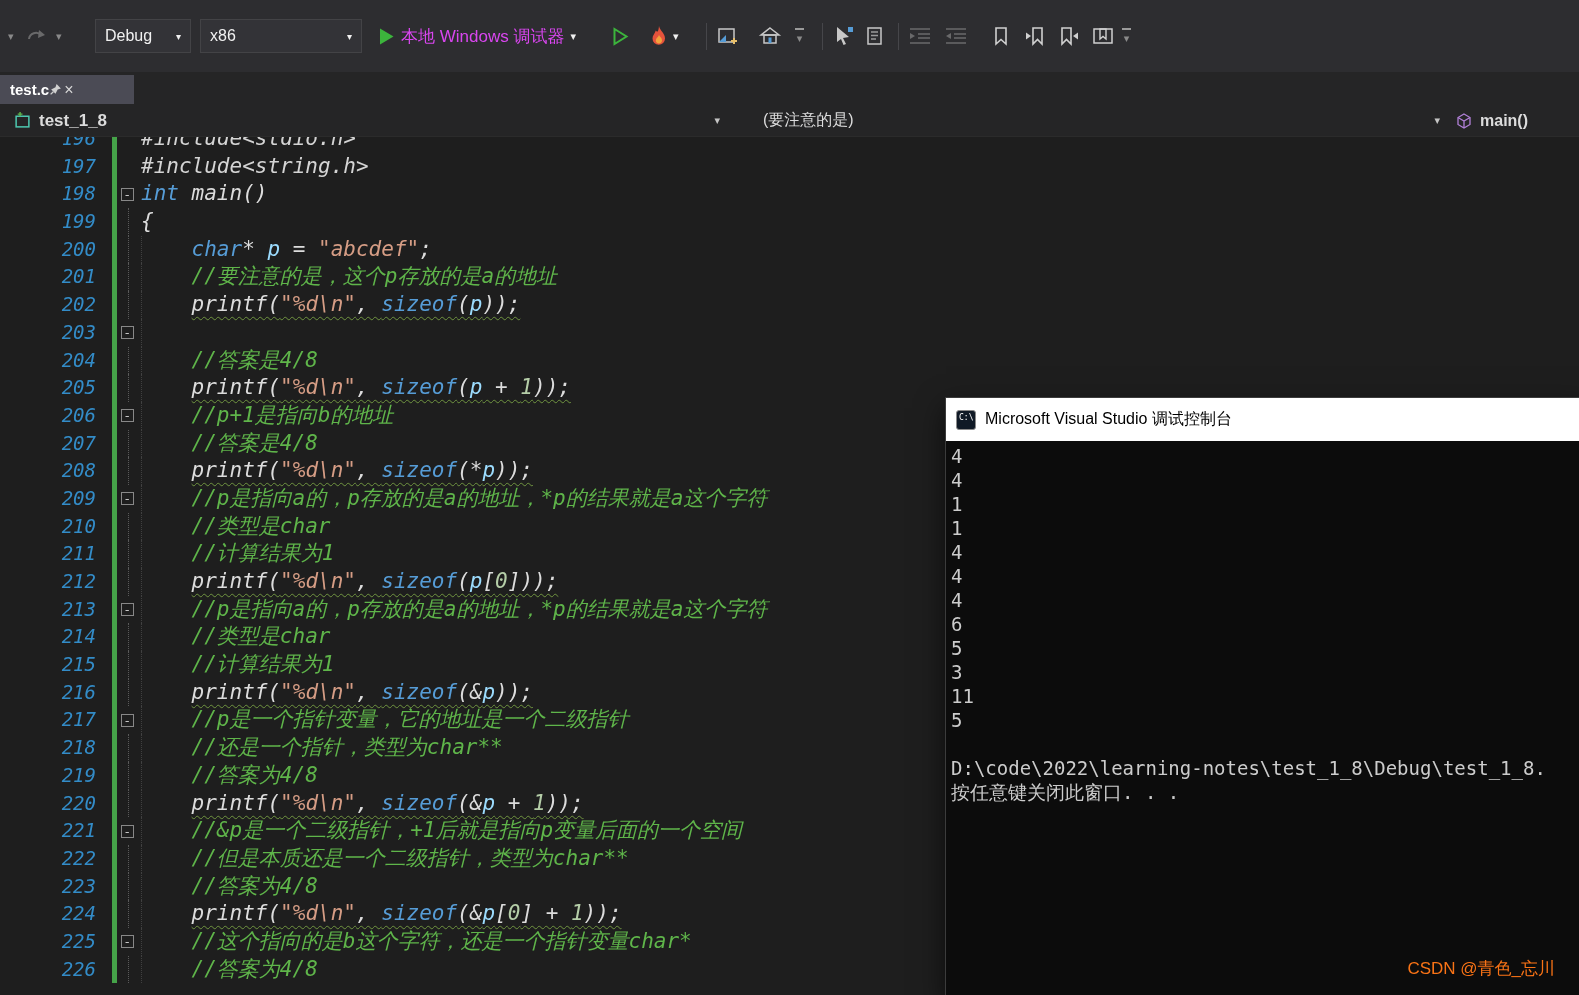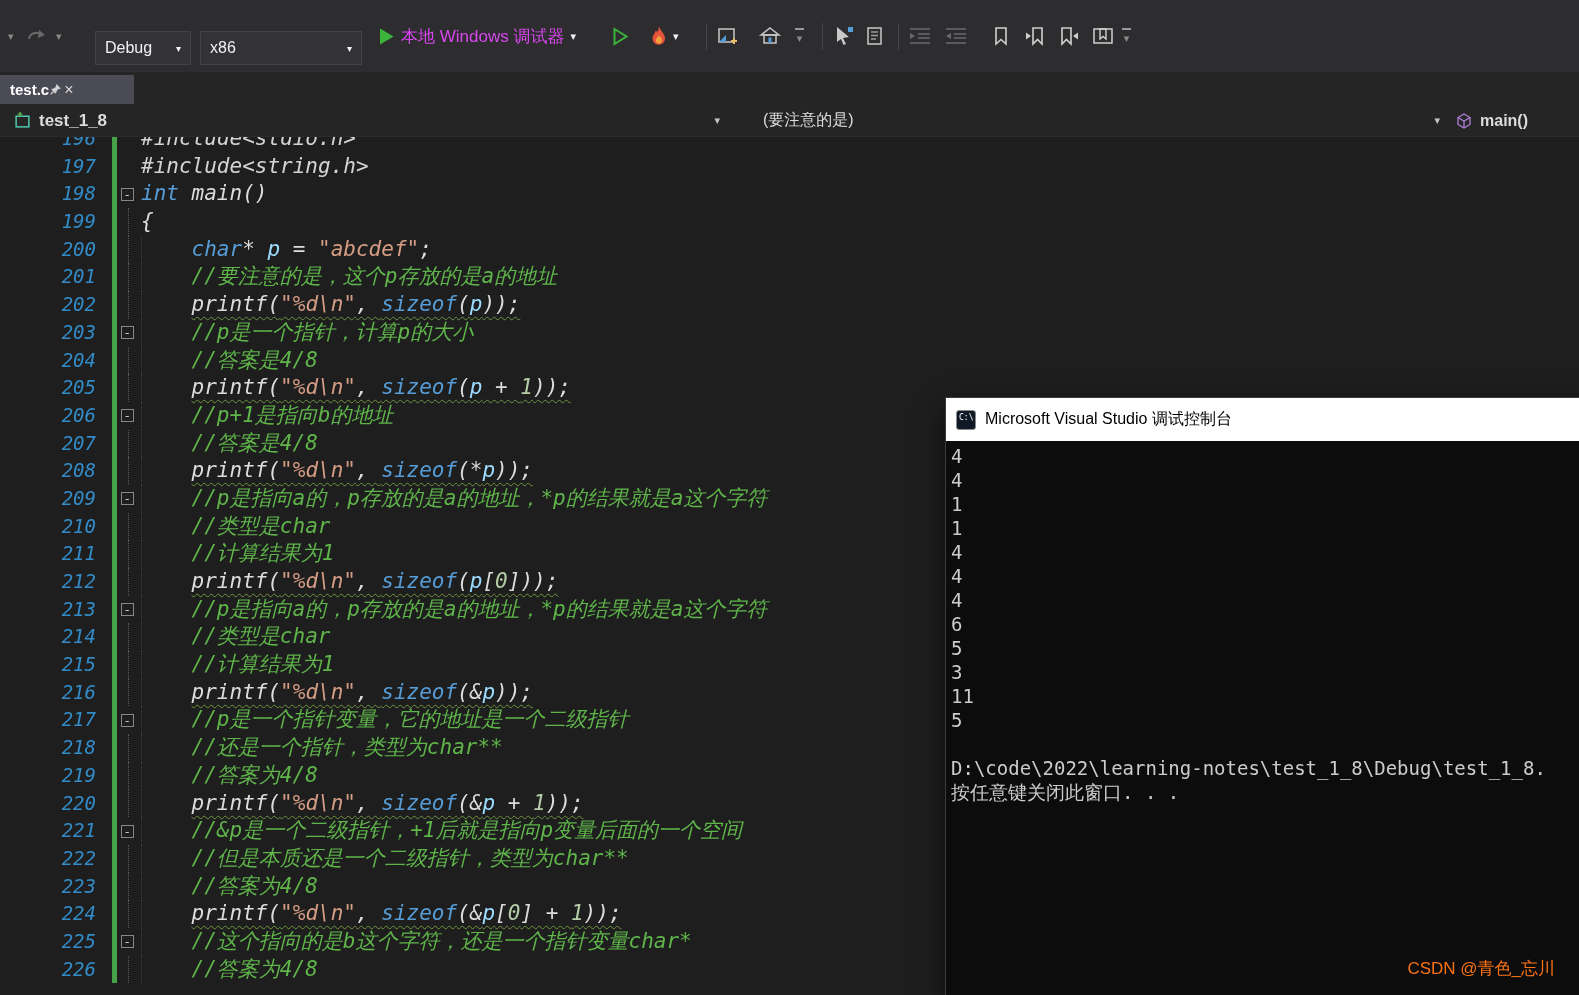--- a/index.html
+++ b/index.html
@@ -5,21 +5,21 @@
   * { margin:0; padding:0; box-sizing:border-box; }
   html,body { width:1579px; height:995px; background:#1e1e1e; overflow:hidden;
     font-family:"Liberation Sans","DejaVu Sans",sans-serif; position:relative; }
 
   
   .toolbar { position:absolute; top:0; left:0; right:0; height:72px; background:#2d2d30; z-index:5; }
   .tb-item { position:absolute; top:0; height:72px; display:flex; align-items:center; gap:6px; color:#c5c5c5; }
   .tb-chevron { font-size:11px; color:#8a8a8a; }
   .tb-chevron.lit { color:#f1f1f1; }
   .tbsep { position:absolute; top:23px; width:1px; height:27px; background:#46464a; }
-  .combo { position:absolute; top:31px; height:34px; background:#333337; border:1px solid #434346;
+  .combo { position:absolute; top:19px; height:34px; background:#333337; border:1px solid #434346;
     display:flex; align-items:center; padding:16px 9px; color:#f1f1f1; font-size:16px; cursor:default; }
   .combo .combo-arrow { margin-left:auto; font-size:10px; color:#f1f1f1; padding-left:10px; }
   .start-label { color:#d946ef; font-size:17px; }
   .overflow-ic { display:flex; flex-direction:column; align-items:center; gap:2px; }
   .overflow-ic .bar { width:9px; height:2px; background:#9a9a9a; }
   .dim { opacity:.55; }
 
   
   .tabbar { position:absolute; top:72px; left:0; right:0; height:32px; background:#252526; z-index:5; }
   .tab { position:absolute; left:0; top:3px; height:29px; width:134px; background:#4b4b55; color:#ffffff;
@@ -235,21 +235,21 @@
 
 <div class="editor">
   <div class="lines">
       <div class="crow"><div class="gut">196</div><div class="chbar"></div><div class="fold"></div><div class="ctext"><span class="tk-d">#include&lt;stdio.h&gt;</span></div></div>
       <div class="crow"><div class="gut">197</div><div class="chbar"></div><div class="fold"></div><div class="ctext"><span class="tk-d">#include&lt;string.h&gt;</span></div></div>
       <div class="crow"><div class="gut">198</div><div class="chbar"></div><div class="fold"><span class="fbox">-</span></div><div class="ctext"><span class="tk-k">int</span><span class="tk-p"> main()</span></div></div>
       <div class="crow"><div class="gut">199</div><div class="chbar"></div><div class="fold fline"></div><div class="ctext"><span class="tk-p">{</span></div></div>
       <div class="crow"><div class="gut">200</div><div class="chbar"></div><div class="fold fline"></div><div class="ctext iguide"><span class="tk-p">    </span><span class="tk-k">char</span><span class="tk-p">* </span><span class="tk-v">p</span><span class="tk-p"> = </span><span class="tk-s">"abcdef"</span><span class="tk-p">;</span></div></div>
       <div class="crow"><div class="gut">201</div><div class="chbar"></div><div class="fold fline"></div><div class="ctext iguide"><span class="tk-p">    </span><span class="tk-c">//要注意的是，这个p存放的是a的地址</span></div></div>
       <div class="crow"><div class="gut">202</div><div class="chbar"></div><div class="fold fline"></div><div class="ctext iguide"><span class="tk-p">    </span><span class="sq"><span class="tk-p">printf(</span><span class="tk-s">"%d\n"</span><span class="tk-p">, </span><span class="tk-k">sizeof</span><span class="tk-p">(</span><span class="tk-v">p</span><span class="tk-p">));</span></span></div></div>
-      <div class="crow"><div class="gut">203</div><div class="chbar"></div><div class="fold"><span class="fbox">-</span></div><div class="ctext iguide"><span class="tk-p">    </span><span class="tk-c">//p是一个指针，计算p的大小</span></div></div>
+      <div class="crow"><div class="gut">203</div><div class="chbar"></div><div class="fold"><span class="fbox">-</span></div><div class="ctext iguide"><span class="tk-p">    </span></div></div>
       <div class="crow"><div class="gut">204</div><div class="chbar"></div><div class="fold fline"></div><div class="ctext iguide"><span class="tk-p">    </span><span class="tk-c">//答案是4/8</span></div></div>
       <div class="crow"><div class="gut">205</div><div class="chbar"></div><div class="fold fline"></div><div class="ctext iguide"><span class="tk-p">    </span><span class="sq"><span class="tk-p">printf(</span><span class="tk-s">"%d\n"</span><span class="tk-p">, </span><span class="tk-k">sizeof</span><span class="tk-p">(</span><span class="tk-v">p</span><span class="tk-p"> + </span><span class="tk-n">1</span><span class="tk-p">));</span></span></div></div>
       <div class="crow"><div class="gut">206</div><div class="chbar"></div><div class="fold"><span class="fbox">-</span></div><div class="ctext iguide"><span class="tk-p">    </span><span class="tk-c">//p+1是指向b的地址</span></div></div>
       <div class="crow"><div class="gut">207</div><div class="chbar"></div><div class="fold fline"></div><div class="ctext iguide"><span class="tk-p">    </span><span class="tk-c">//答案是4/8</span></div></div>
       <div class="crow"><div class="gut">208</div><div class="chbar"></div><div class="fold fline"></div><div class="ctext iguide"><span class="tk-p">    </span><span class="sq"><span class="tk-p">printf(</span><span class="tk-s">"%d\n"</span><span class="tk-p">, </span><span class="tk-k">sizeof</span><span class="tk-p">(*</span><span class="tk-v">p</span><span class="tk-p">));</span></span></div></div>
       <div class="crow"><div class="gut">209</div><div class="chbar"></div><div class="fold"><span class="fbox">-</span></div><div class="ctext iguide"><span class="tk-p">    </span><span class="tk-c">//p是指向a的，p存放的是a的地址，*p的结果就是a这个字符</span></div></div>
       <div class="crow"><div class="gut">210</div><div class="chbar"></div><div class="fold fline"></div><div class="ctext iguide"><span class="tk-p">    </span><span class="tk-c">//类型是char</span></div></div>
       <div class="crow"><div class="gut">211</div><div class="chbar"></div><div class="fold fline"></div><div class="ctext iguide"><span class="tk-p">    </span><span class="tk-c">//计算结果为1</span></div></div>
       <div class="crow"><div class="gut">212</div><div class="chbar"></div><div class="fold fline"></div><div class="ctext iguide"><span class="tk-p">    </span><span class="sq"><span class="tk-p">printf(</span><span class="tk-s">"%d\n"</span><span class="tk-p">, </span><span class="tk-k">sizeof</span><span class="tk-p">(</span><span class="tk-v">p</span><span class="tk-p">[</span><span class="tk-n">0</span><span class="tk-p">]));</span></span></div></div>
       <div class="crow"><div class="gut">213</div><div class="chbar"></div><div class="fold"><span class="fbox">-</span></div><div class="ctext iguide"><span class="tk-p">    </span><span class="tk-c">//p是指向a的，p存放的是a的地址，*p的结果就是a这个字符</span></div></div>

